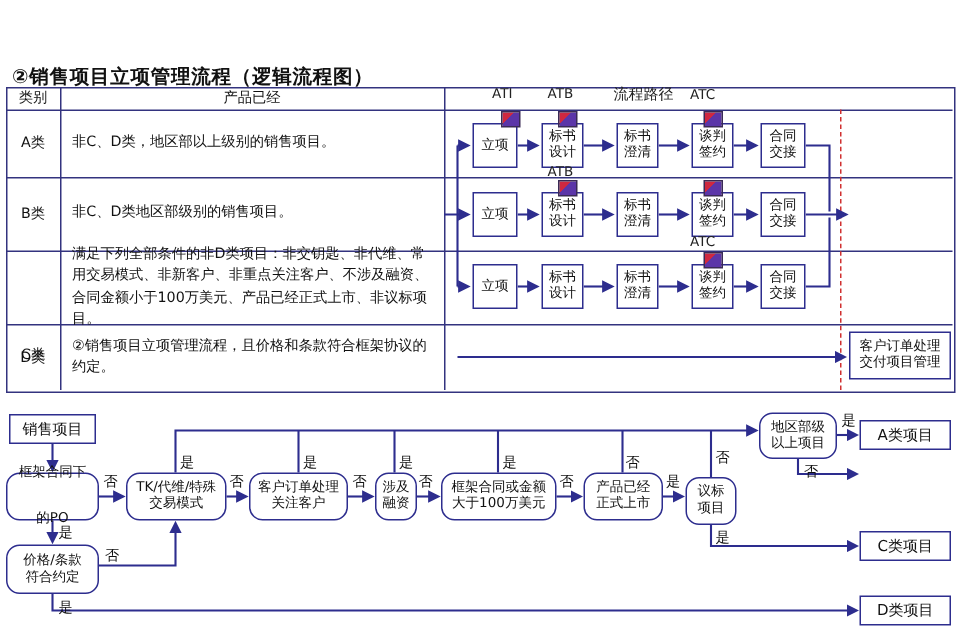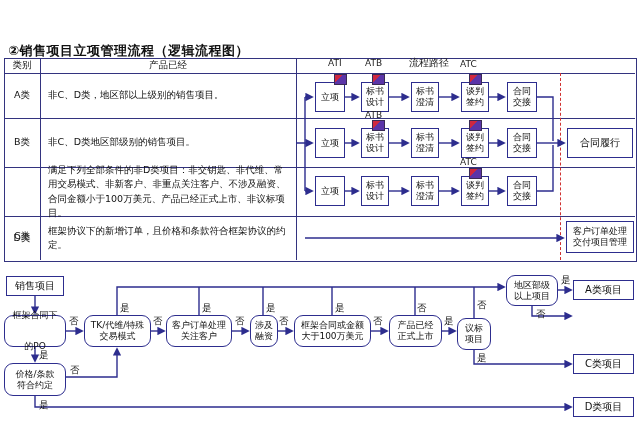--- a/index.html
+++ b/index.html
@@ -50,21 +50,21 @@
   <div class="abs gate" style="left:365px;top:58px;">ATB</div>
   <div class="abs gate" style="left:460px;top:59px;">ATC</div>
 
   <div class="abs cell" style="left:4px;top:73px;width:36px;height:45px;">A类</div>
   <div class="abs def" style="left:40px;top:73px;width:256px;height:45px;">非C、D类，地区部以上级别的销售项目。</div>
   <div class="abs cell" style="left:4px;top:118px;width:36px;height:49px;">B类</div>
   <div class="abs def" style="left:40px;top:118px;width:256px;height:49px;">非C、D类地区部级别的销售项目。</div>
   <div class="abs cell" style="left:4px;top:167px;width:36px;height:49px;margin-top:45px;">C类</div>
   <div class="abs def" style="left:40px;top:167px;width:256px;height:49px;">满足下列全部条件的非D类项目：非交钥匙、非代维、常用交易模式、非新客户、非重点关注客户、不涉及融资、合同金额小于100万美元、产品已经正式上市、非议标项目。</div>
   <div class="abs cell" style="left:4px;top:216px;width:36px;height:44px;">D类</div>
-  <div class="abs def" style="left:40px;top:216px;width:256px;height:44px;">框架协议下的新增订单，且价格和条款符合框架协议的约定。</div>
+  <div class="abs def" style="left:40px;top:216px;width:256px;height:44px;">②销售项目立项管理流程，且价格和条款符合框架协议的约定。</div>
 
   <svg class="wires" width="640" height="424" viewBox="0 0 640 424">
     <defs>
       <marker id="ah" markerWidth="6" markerHeight="6" refX="4" refY="3" orient="auto">
         <path d="M0,0 L6,3 L0,6 z" fill="#2d2d8e"></path>
       </marker>
     </defs>
     <g stroke="#2d2d8e" stroke-width="1.4" fill="none">
 
       <path d="M296 143 H305 M305 97 V191"></path>
@@ -152,21 +152,20 @@
   <div class="abs pbox" style="left:461px;top:128px;width:28px;height:30px;">
       <span>谈判</span>
       <span>签约</span>
     </div>
   <div class="abs pbox" style="left:507px;top:128px;width:30px;height:30px;">
       <span>合同</span>
       <span>交接</span>
     </div>
   <div class="abs flag" style="left:372px;top:120px;"></div>
   <div class="abs flag" style="left:469px;top:120px;"></div>
-  <div class="abs obox" style="left:567px;top:128px;width:66px;height:30px;font-size:10px;">合同履行</div>
 
   <div class="abs gate" style="left:460px;top:157px;">ATC</div>
   <div class="abs pbox" style="left:315px;top:176px;width:30px;height:30px;">
       <span>立项</span>
     </div>
   <div class="abs pbox" style="left:361px;top:176px;width:28px;height:30px;">
       <span>标书</span>
       <span>设计</span>
     </div>
   <div class="abs pbox" style="left:411px;top:176px;width:28px;height:30px;">

